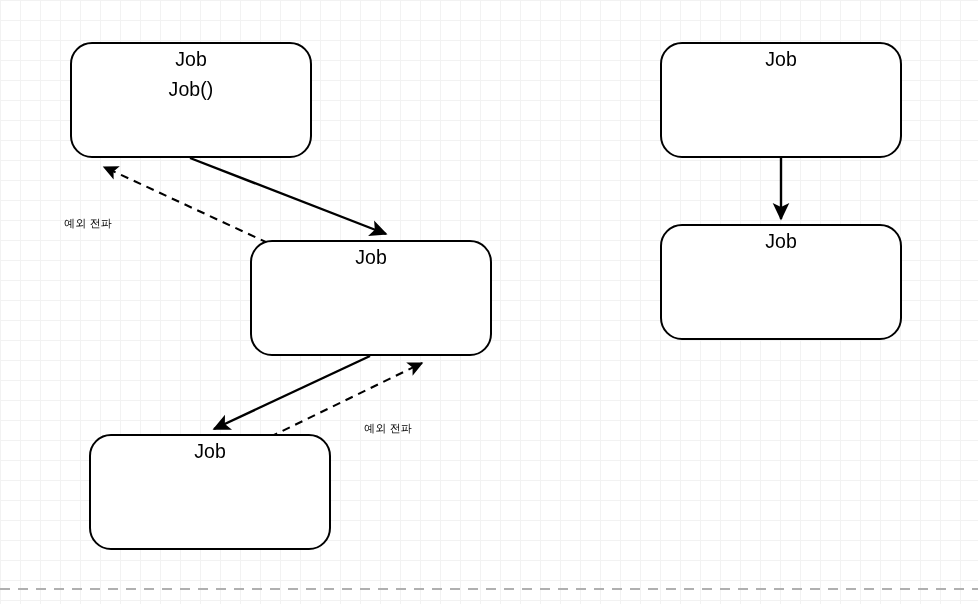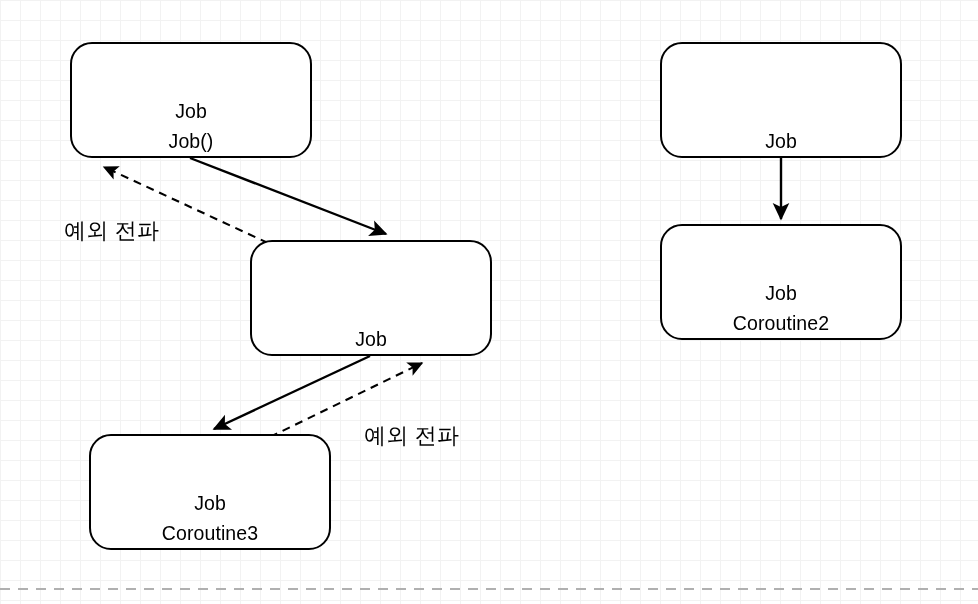--- a/index.html
+++ b/index.html
@@ -32,33 +32,33 @@
   }
   .node {
     position: absolute;
     box-sizing: border-box;
     border: 2.6px solid #000000;
     border-radius: 22px;
     background: #ffffff;
     display: flex;
     flex-direction: column;
     align-items: center;
-    justify-content: flex-end;
+    justify-content: flex-start;
     z-index: 5;
   }
   .node-line {
     font-size: 19.5px;
     line-height: 30px;
     color: #000000;
     white-space: nowrap;
     letter-spacing: 0.1px;
   }
   .edge-label {
     position: absolute;
-    font-size: 22px;
+    font-size: 11px;
     color: #000000;
     white-space: nowrap;
     z-index: 6;
     letter-spacing: 0.2px;
   }
 </style>
 </head>
 <body>
 
 <div id="canvas">
@@ -87,29 +87,27 @@
     <div class="node-line">Job</div>
     <div class="node-line">Job()</div>
   </div>
 
   <div class="node" style="left:250px; top:240px; width:242px; height:116px;">
     <div class="node-line">Job</div>
   </div>
 
   <div class="node" style="left:89px; top:434px; width:242px; height:116px;">
     <div class="node-line">Job</div>
-    <div class="node-line">Coroutine3</div>
   </div>
 
   <div class="node" style="left:660px; top:42px; width:242px; height:116px;">
     <div class="node-line">Job</div>
   </div>
 
   <div class="node" style="left:660px; top:224px; width:242px; height:116px;">
     <div class="node-line">Job</div>
-    <div class="node-line">Coroutine2</div>
   </div>
 
   <div class="edge-label" style="left:64px; top:216px;">예외 전파</div>
 
   <div class="edge-label" style="left:364px; top:421px;">예외 전파</div>
 
 </div>
 
 </body></html>

